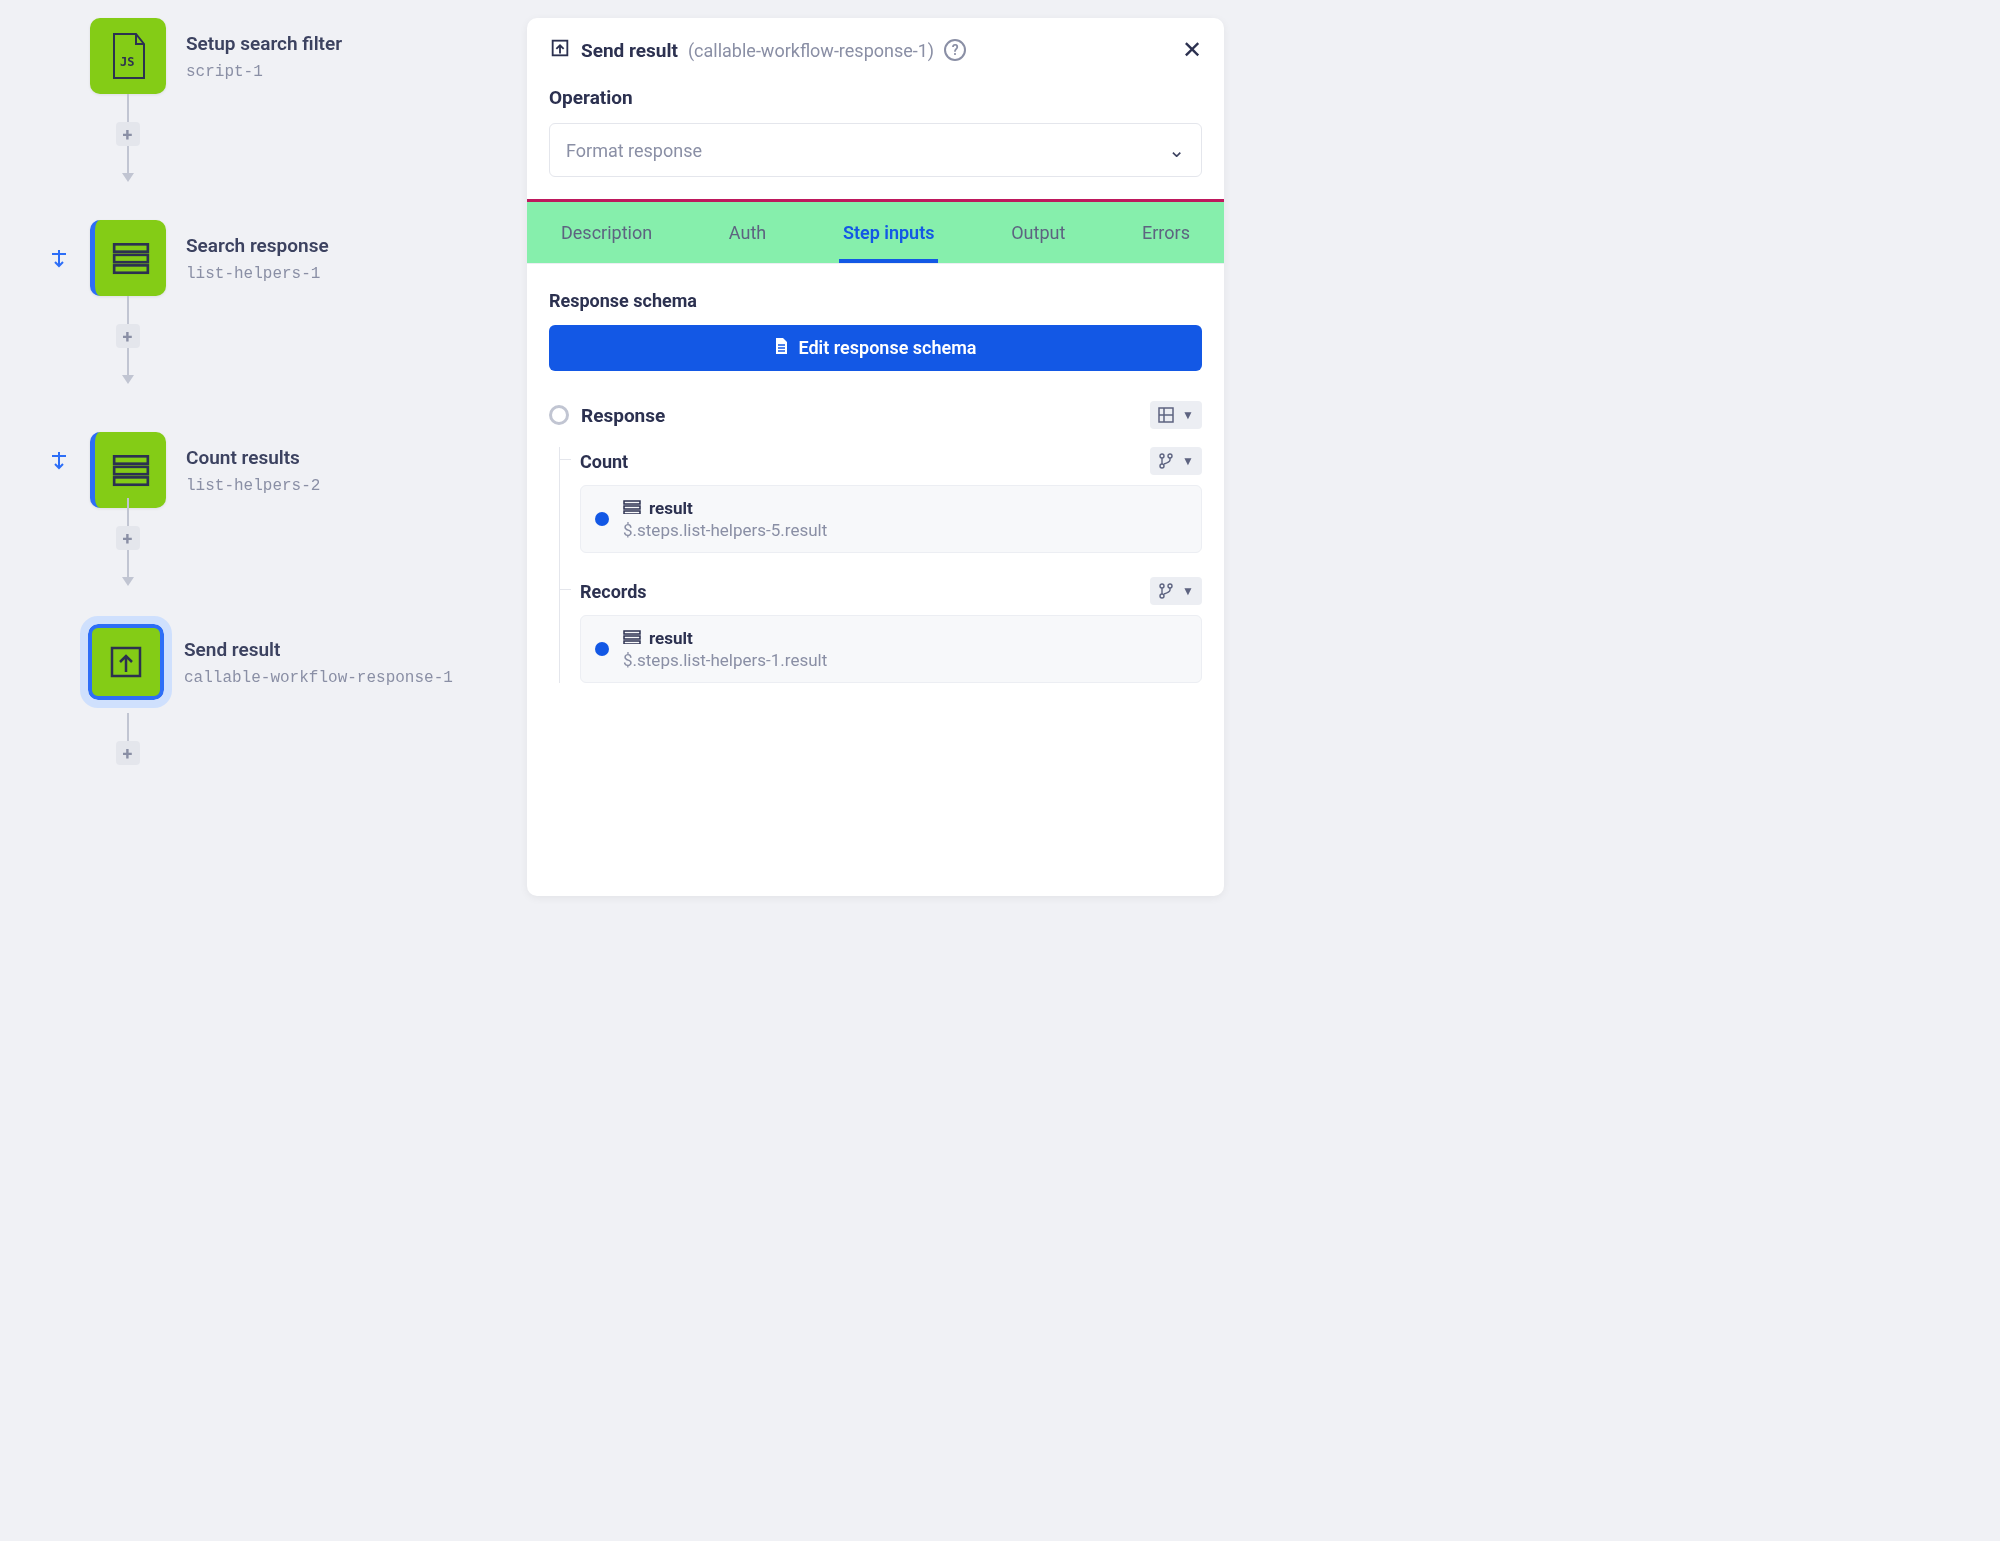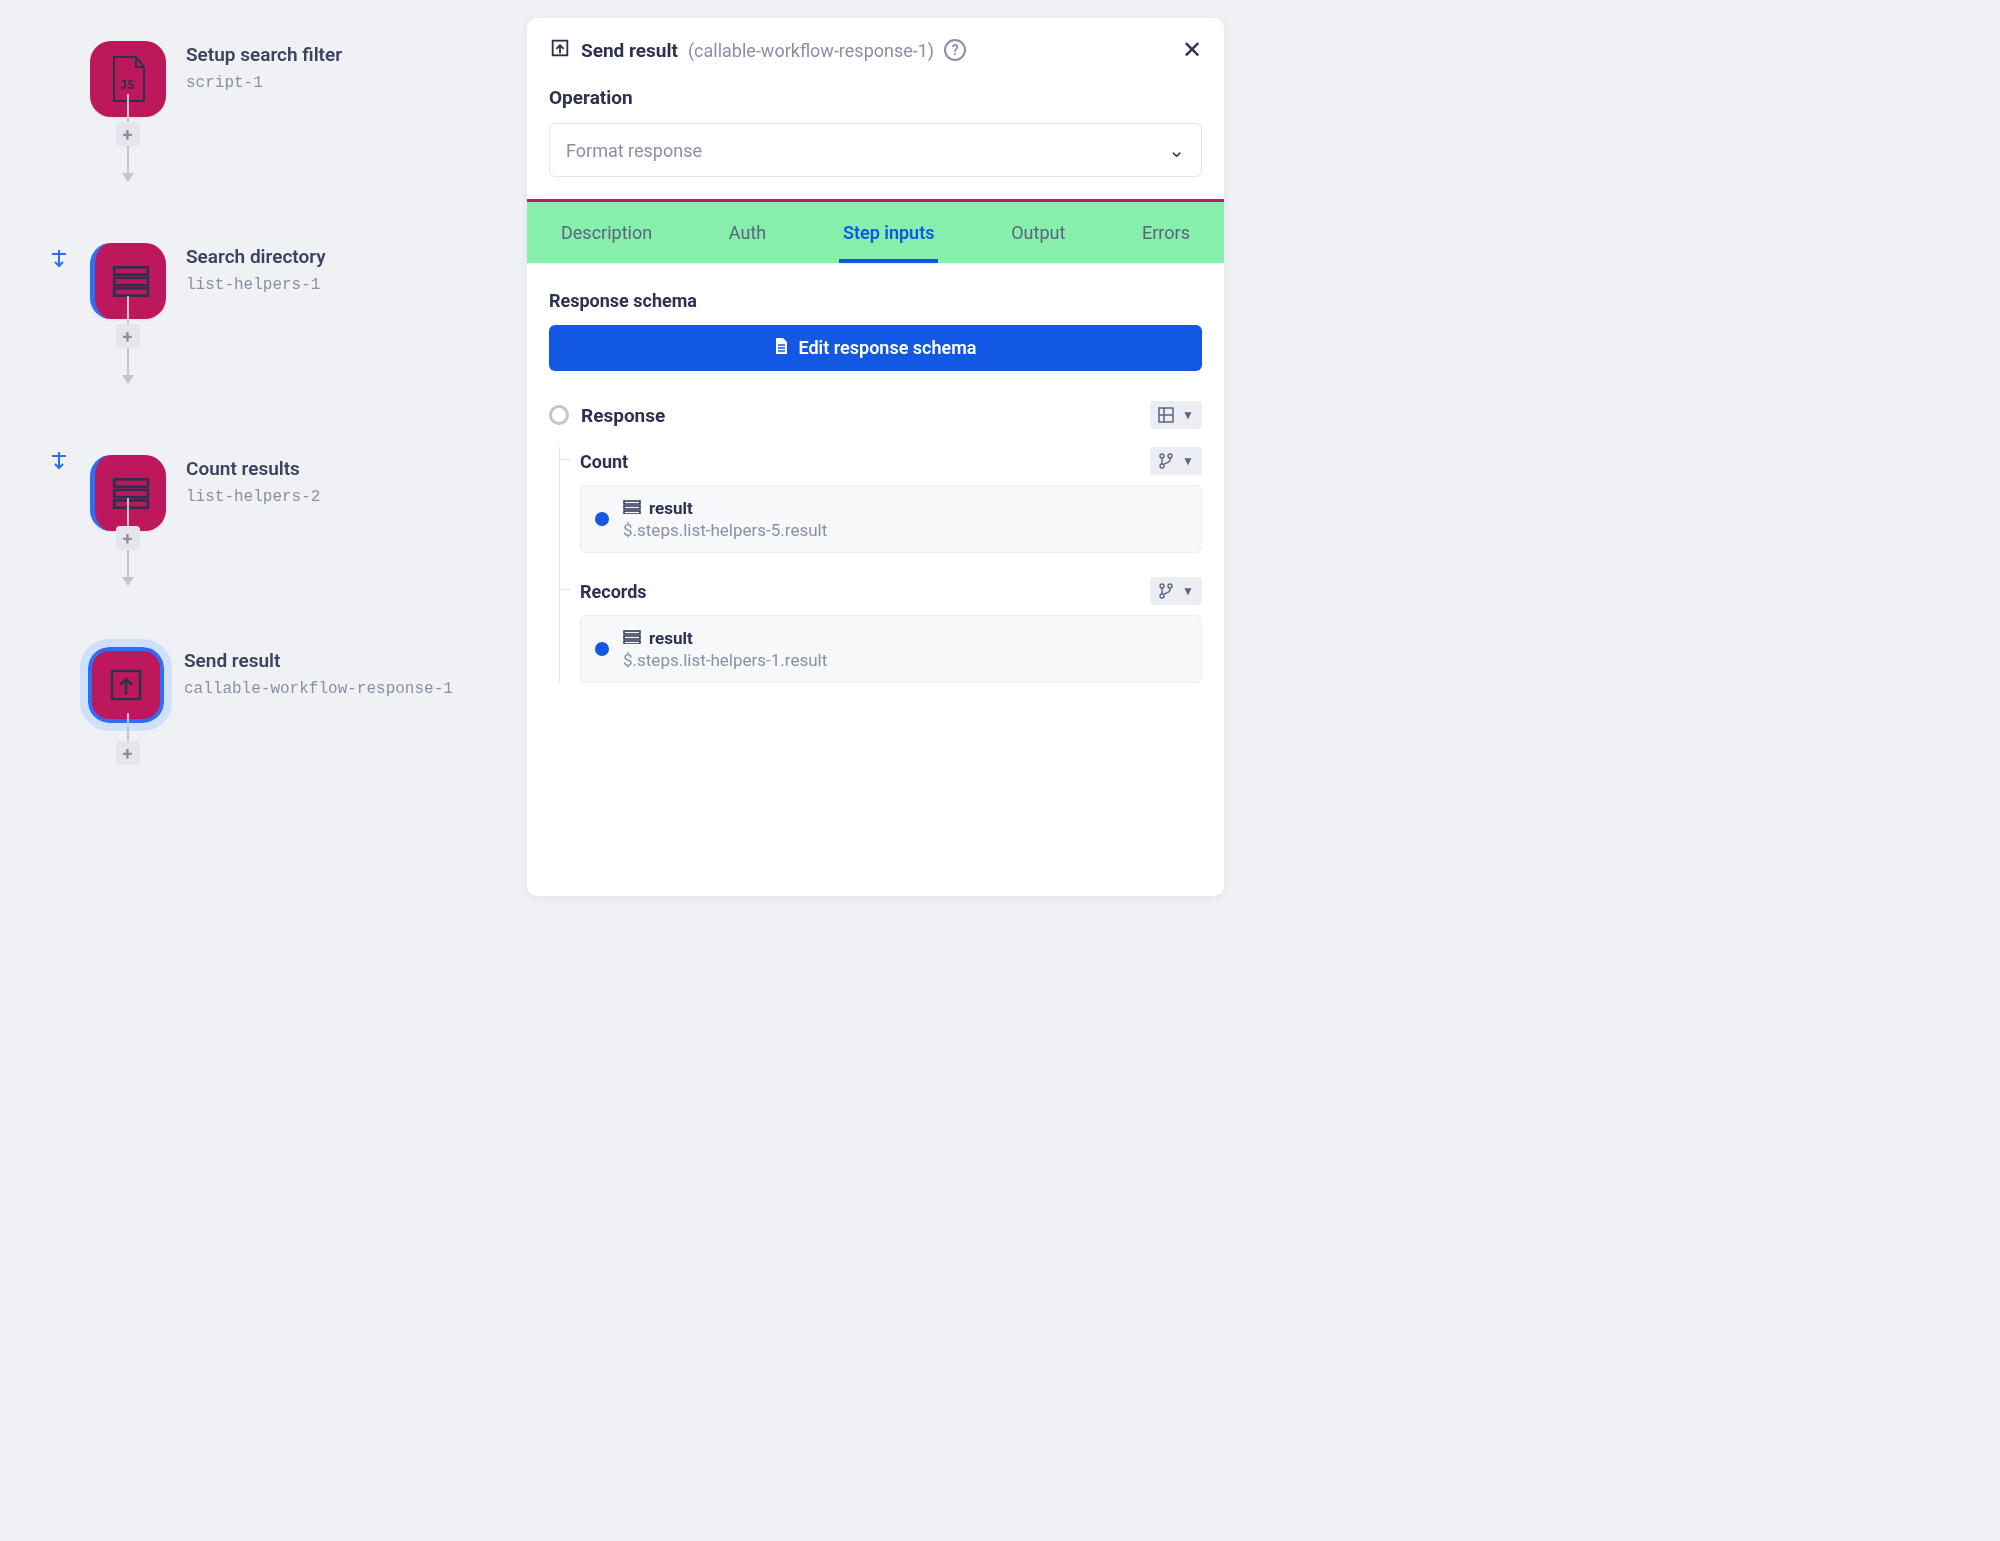--- a/index.html
+++ b/index.html
@@ -28,27 +28,26 @@
 }
 .drag-indicator {
   position: absolute;
   left: 50px;
   color: #2d6ef7;
   font-size: 18px;
 }
 .node-card {
   width: 76px;
   height: 76px;
-  background: #be185d;
-  border-radius: 21px;
+  background: #84cc16;
+  border-radius: 10px;
   display: flex;
   align-items: center;
   justify-content: center;
   box-shadow: 0 1px 3px rgba(0, 0, 0, 0.08);
-  margin-top: 23px;
 }
 .node-card.indented {
   border-left: 5px solid #2d6ef7;
 }
 .node-card.selected {
   border: 4px solid #2d6ef7;
   outline: 8px solid #cfe0fd;
 }
 .node-text {
   margin-left: 20px;
@@ -283,21 +282,21 @@
   </div>
   <div class="node-row" style="top:220px; left:90px;">
     <div class="node-card indented">
       <svg class="node-icon" viewBox="0 0 38 32">
         <rect x="3" y="3" width="32" height="7" fill="none" stroke="#2c3150" stroke-width="2.5"></rect>
         <rect x="3" y="13" width="32" height="7" fill="none" stroke="#2c3150" stroke-width="2.5"></rect>
         <rect x="3" y="23" width="32" height="7" fill="none" stroke="#2c3150" stroke-width="2.5"></rect>
       </svg>
     </div>
     <div class="node-text">
-      <div class="node-title">Search directory</div>
+      <div class="node-title">Search response</div>
       <div class="node-sub">list-helpers-1</div>
     </div>
   </div>
 
   <div class="connector" style="top:296px;">
     <div class="line"></div>
     <div class="add-btn">+</div>
     <div class="line"></div>
     <div class="arrowhead"></div>
   </div>

